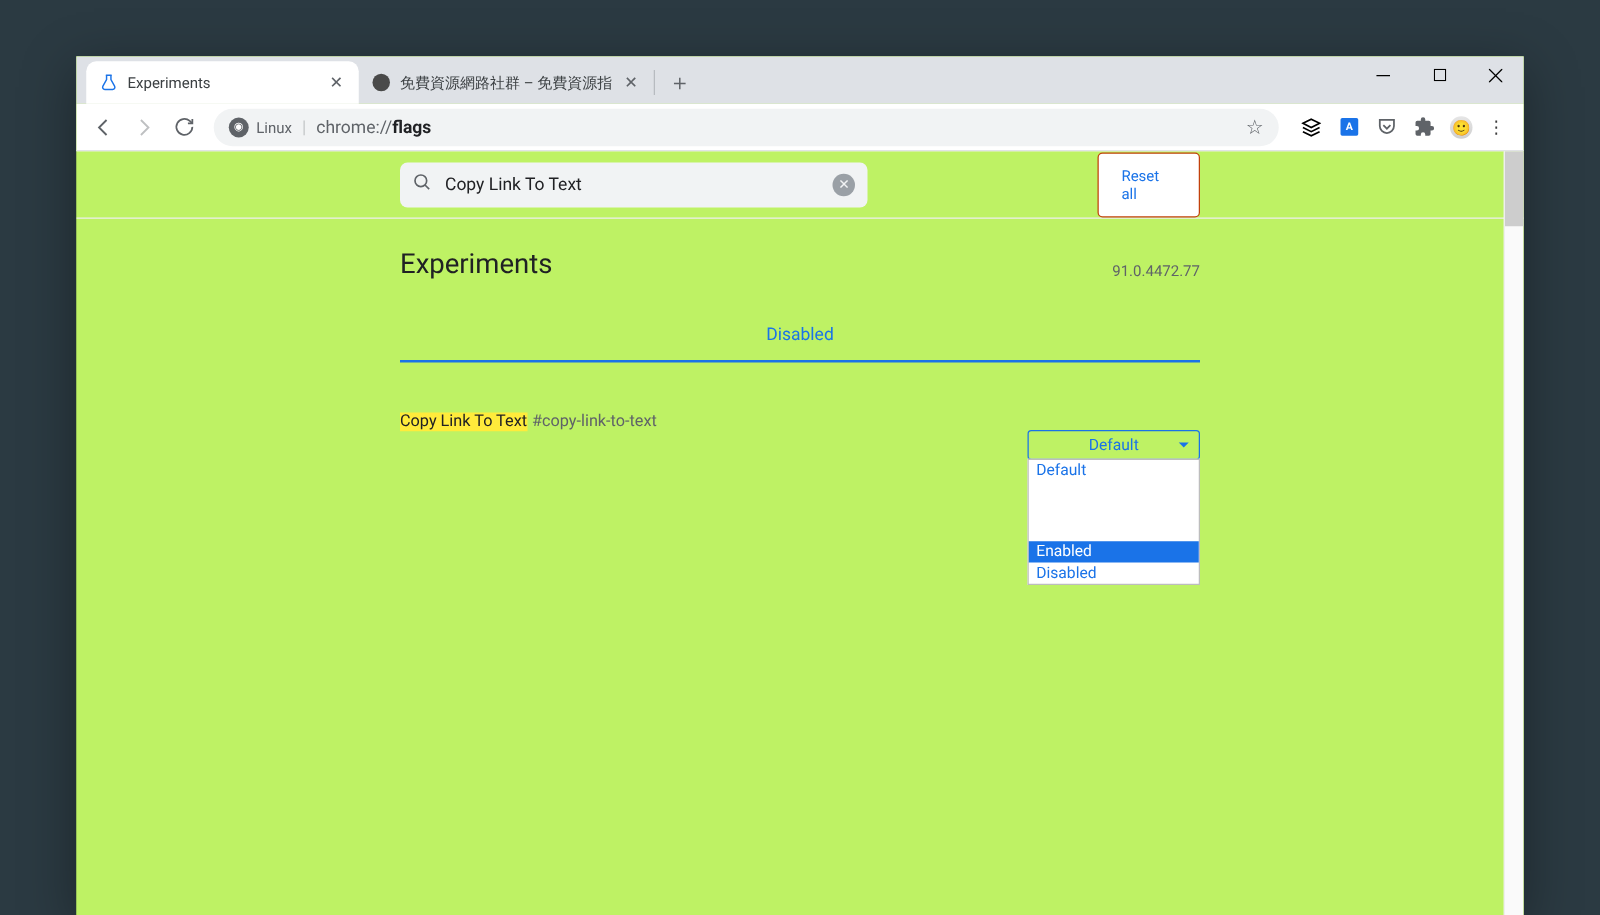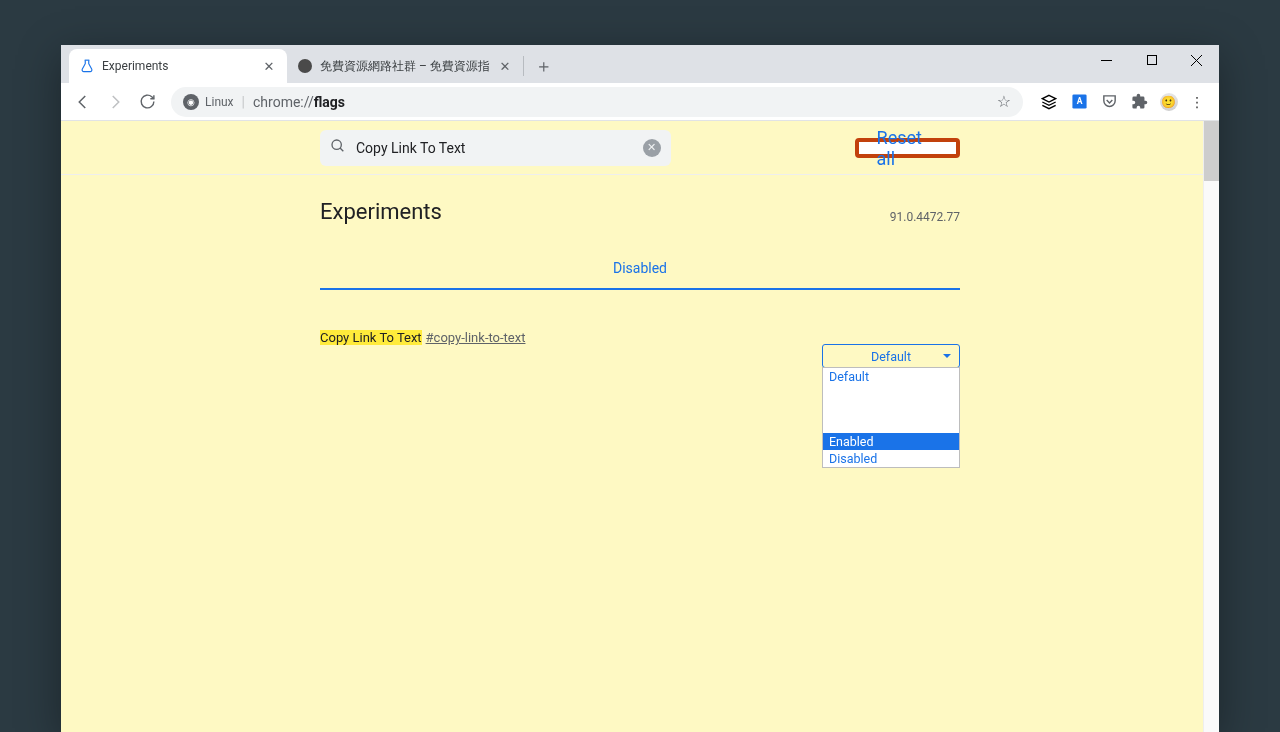--- a/index.html
+++ b/index.html
@@ -2,21 +2,21 @@
 <html><head>
   <meta charset="utf-8">
   <style>
     * { margin: 0; padding: 0; box-sizing: border-box; font-family: "Segoe UI", Roboto, Arial, sans-serif; }
     html, body { height: 100%; }
     body { background: #2b3a42; display: flex; justify-content: center; padding-top: 45px; }
 
     .window {
       width: 1158px;
       height: 687px;
-      background: #fef9c3;
+      background: #bef264;
       box-shadow: 0 10px 40px rgba(0,0,0,0.35);
       display: flex;
       flex-direction: column;
       overflow: hidden;
     }
 
     
     .tab-strip {
       height: 38px;
       background: #dee1e6;
@@ -67,35 +67,35 @@
     
     .content { flex:1; overflow:auto; position:relative; }
     .scrollbar { position:absolute; right:0; top:0; width:16px; height:100%; background:#fafafa; border-left:1px solid #eee; }
     .thumb { width:100%; height:60px; background:#cdcdcd; }
 
     .topbar { height:54px; display:flex; align-items:center; justify-content:center; gap:184px; border-bottom:1px solid #eee; }
     .topbar-inner { width:640px; display:flex; align-items:center; gap:184px; }
     .search { width:388px; height:36px; background:#f1f3f4; border-radius:6px; display:flex; align-items:center; padding:0 10px; gap:10px; color:#202124; font-size:14px; }
     .search-ic { color:#5f6368; font-size:16px; }
     .search-clear { margin-left:auto; width:18px; height:18px; border-radius:50%; background:#9aa0a6; color:#f1f3f4; font-size:11px; display:flex; align-items:center; justify-content:center; }
-    .reset { height:20px; padding:0 18px; border:4px solid #c2410c; border-radius:4px; color:#1a73e8; background:#fff; font-size:18px; display:flex; align-items:center; }
+    .reset { height:52px; padding:0 18px; border:1px solid #c2410c; border-radius:4px; color:#1a73e8; background:#fff; font-size:12px; display:flex; align-items:center; }
 
     .container { width:640px; margin:0 auto; }
     .head-row { display:flex; justify-content:space-between; align-items:flex-end; margin-top:24px; }
     .page-title { font-size:22px; color:#202124; }
     .version { font-size:12px; color:#5f6368; }
     .tabs2 { display:flex; margin-top:24px; }
     .tab2 { flex:1; text-align:center; padding:12px 0; font-size:14px; border-bottom:1px solid #dadce0; color:#5f6368; }
     .tab2.active { color:#1a73e8; border-bottom:2px solid #1a73e8; }
 
     .flag { display:flex; margin-top:36px; gap:16px; }
     .flag-main { flex:1; }
     .flag-title { display:inline; background:#ffeb3b; font-size:13px; color:#202124; padding:0 0; }
     .flag-desc { font-size:13px; color:#5f6368; margin-top:6px; line-height:1.4; }
-    .flag-anchor { font-size:13px; color:#5f6368; text-decoration:underline; margin-top:4px; display:inline-block; }
+    .flag-anchor { font-size:13px; color:#5f6368; margin-top:4px; display:inline-block; }
 
     .select-wrap { width:138px; position:relative; margin-top:18px; }
     .select { height:24px; border:1px solid #1a73e8; border-radius:3px; display:flex; align-items:center; justify-content:center; font-size:12.5px; color:#1a73e8; padding:0 8px; position:relative; }
     .select::after { content:""; position:absolute; right:8px; border:4px solid transparent; border-top-color:#1a73e8; top:9px; }
     .dropdown { position:absolute; top:23px; left:0; right:0; background:#fff; border:1px solid #bdbdbd; font-size:12.5px; }
     .opt { padding:1px 6px; color:#1a73e8; }
     .opt.sel { background:#1a73e8; color:#fff;margin-top:48px; }
 
     .flask { width:14px; height:14px; }
     .chrome-ic { width:16px; height:16px; border-radius:50%; background:#5f6368; display:flex; align-items:center; justify-content:center; color:#fff; font-size:9px; }

